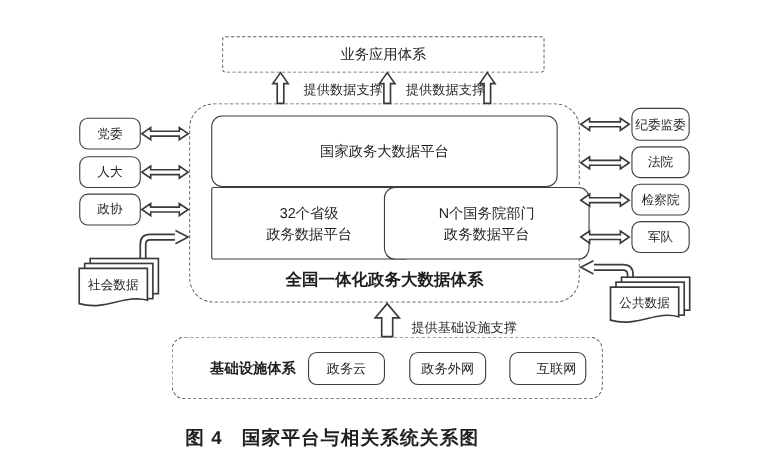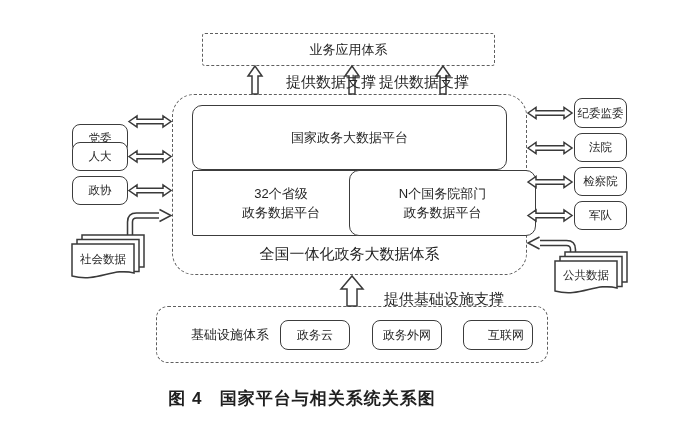--- a/index.html
+++ b/index.html
@@ -6,24 +6,24 @@
   .canvas{
     position:relative;width:697px;height:431px;background:#ffffff;
     font-family:"Liberation Sans","DejaVu Sans",sans-serif;
     color:#1f1f1f;overflow:hidden;
   }
   .abs{position:absolute;box-sizing:border-box;}
   .dashedbox{border:1.6px dashed #5f5f5f;background:#ffffff;}
   .solidbox{border:1.5px solid #3c3c3c;background:#ffffff;border-radius:8px;
     display:flex;align-items:center;justify-content:center;text-align:center;}
   .center{display:flex;align-items:center;justify-content:center;text-align:center;}
-  .small{font-size:15px;color:#2a2a2a;margin-left:10px;}
+  .small{font-size:12px;color:#2a2a2a;}
   .entity{font-size:11.5px;}
   .platform{font-size:13px;}
-  .bold{font-weight:normal;}
+  .bold{font-weight:bold;}
   .twoline{line-height:19px;}
   svg{position:absolute;left:0;top:0;pointer-events:none;}
   .caption{font-size:17px;font-weight:bold;letter-spacing:1px;white-space:pre;}
   .stacklabel{font-size:11.5px;}
 </style>
 </head>
 <body>
 
 <div class="canvas">
 
@@ -44,21 +44,21 @@
     </span>
   </div>
 
   <div class="abs solidbox platform twoline" style="left:349px;top:170px;width:187px;height:66px;border-radius:10px;">
     <span>
       <span style="display:block">N个国务院部门</span>
       <span style="display:block">政务数据平台</span>
     </span>
   </div>
 
-  <div class="abs solidbox entity" style="left:72px;top:124px;width:56px;height:29px;">
+  <div class="abs solidbox entity" style="left:72px;top:107px;width:56px;height:29px;">
     <span>党委</span>
   </div>
   <div class="abs solidbox entity" style="left:72px;top:142px;width:56px;height:29px;">
     <span>人大</span>
   </div>
   <div class="abs solidbox entity" style="left:72px;top:176px;width:56px;height:29px;">
     <span>政协</span>
   </div>
 
   <div class="abs solidbox entity" style="left:574px;top:98px;width:53px;height:30px;">

